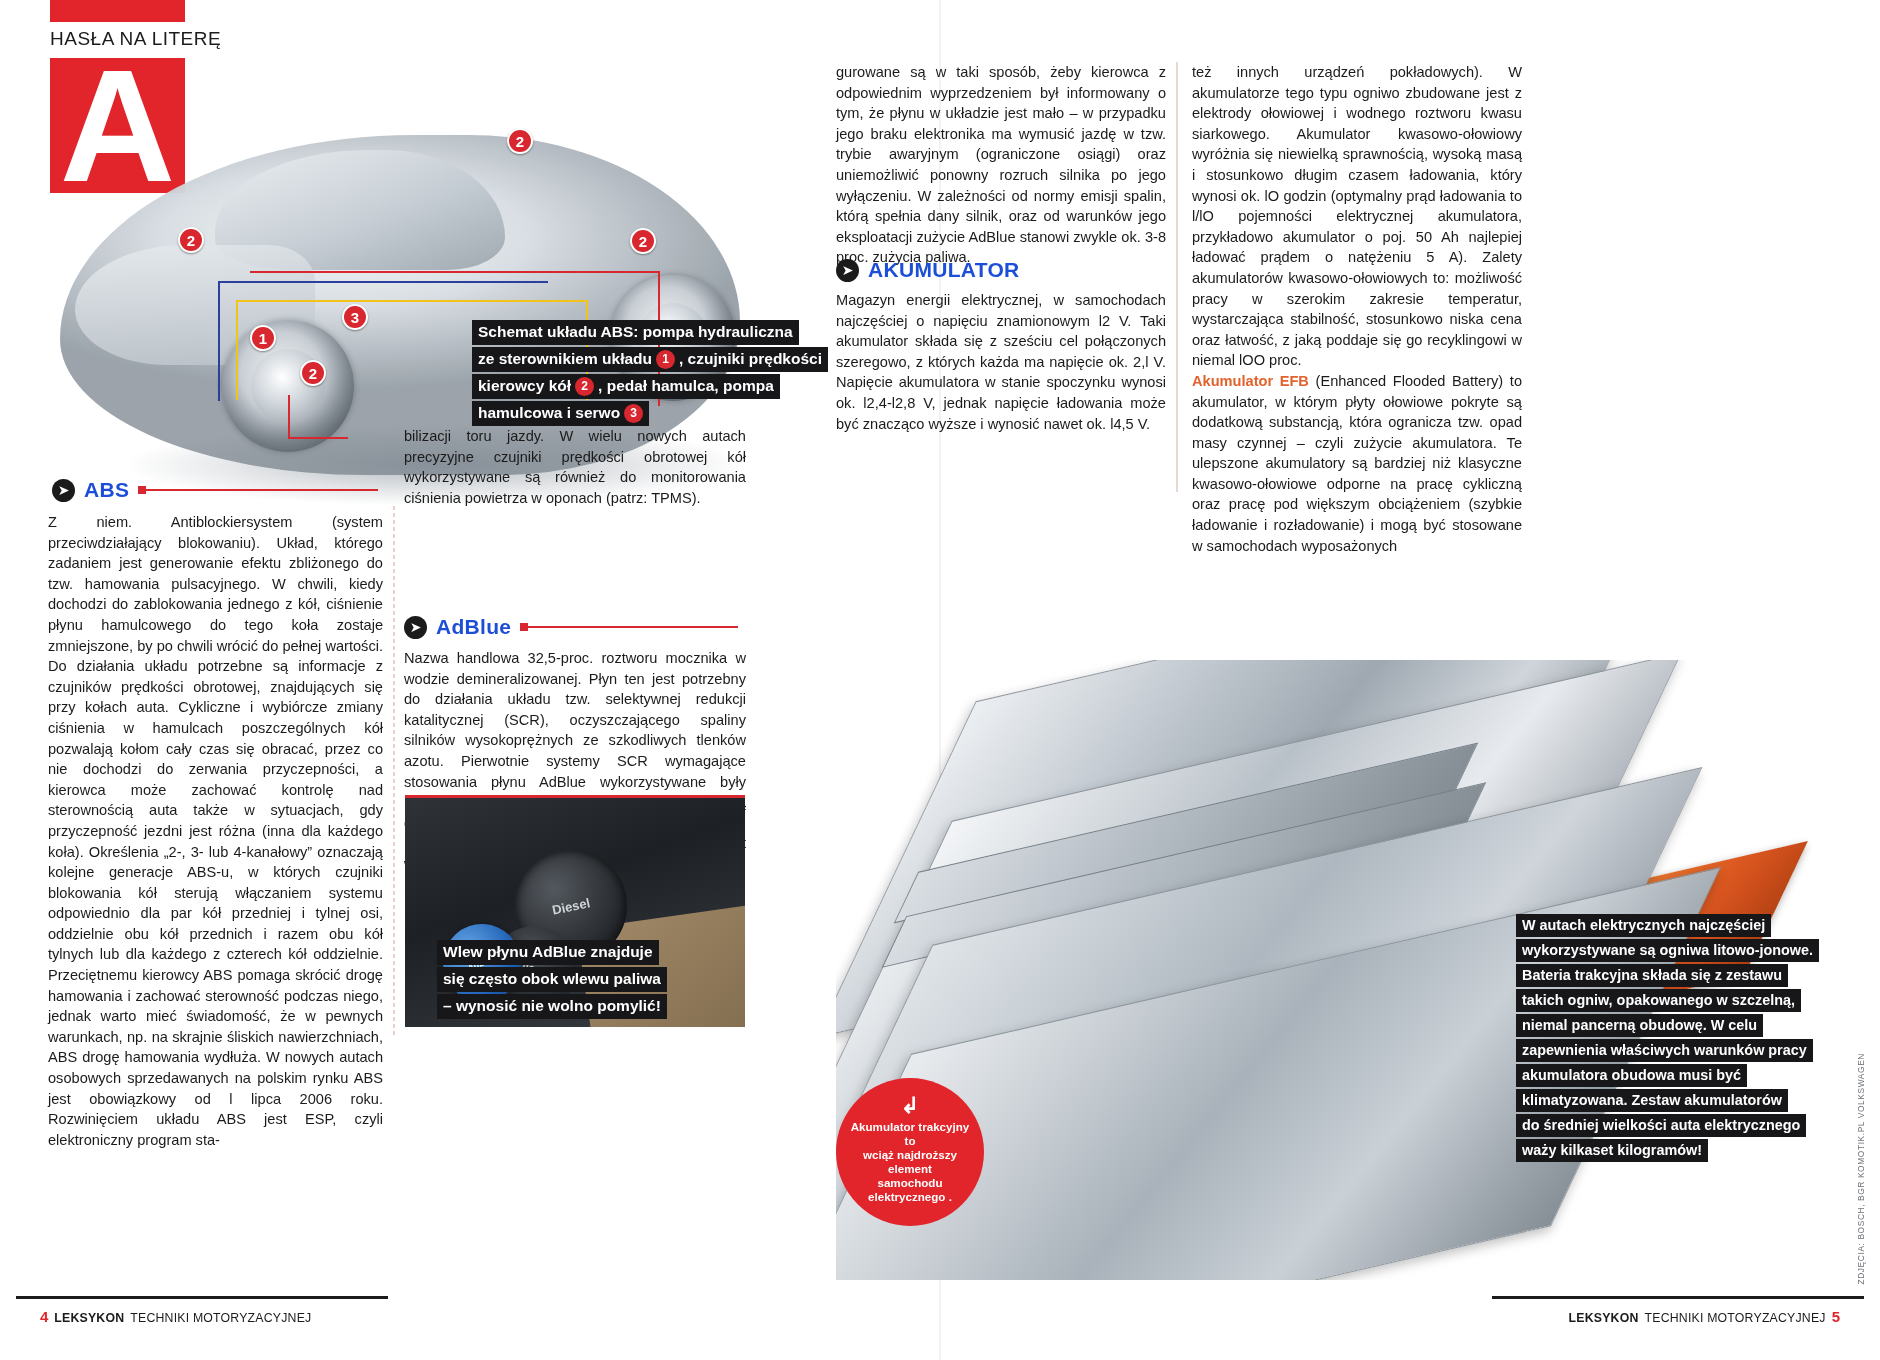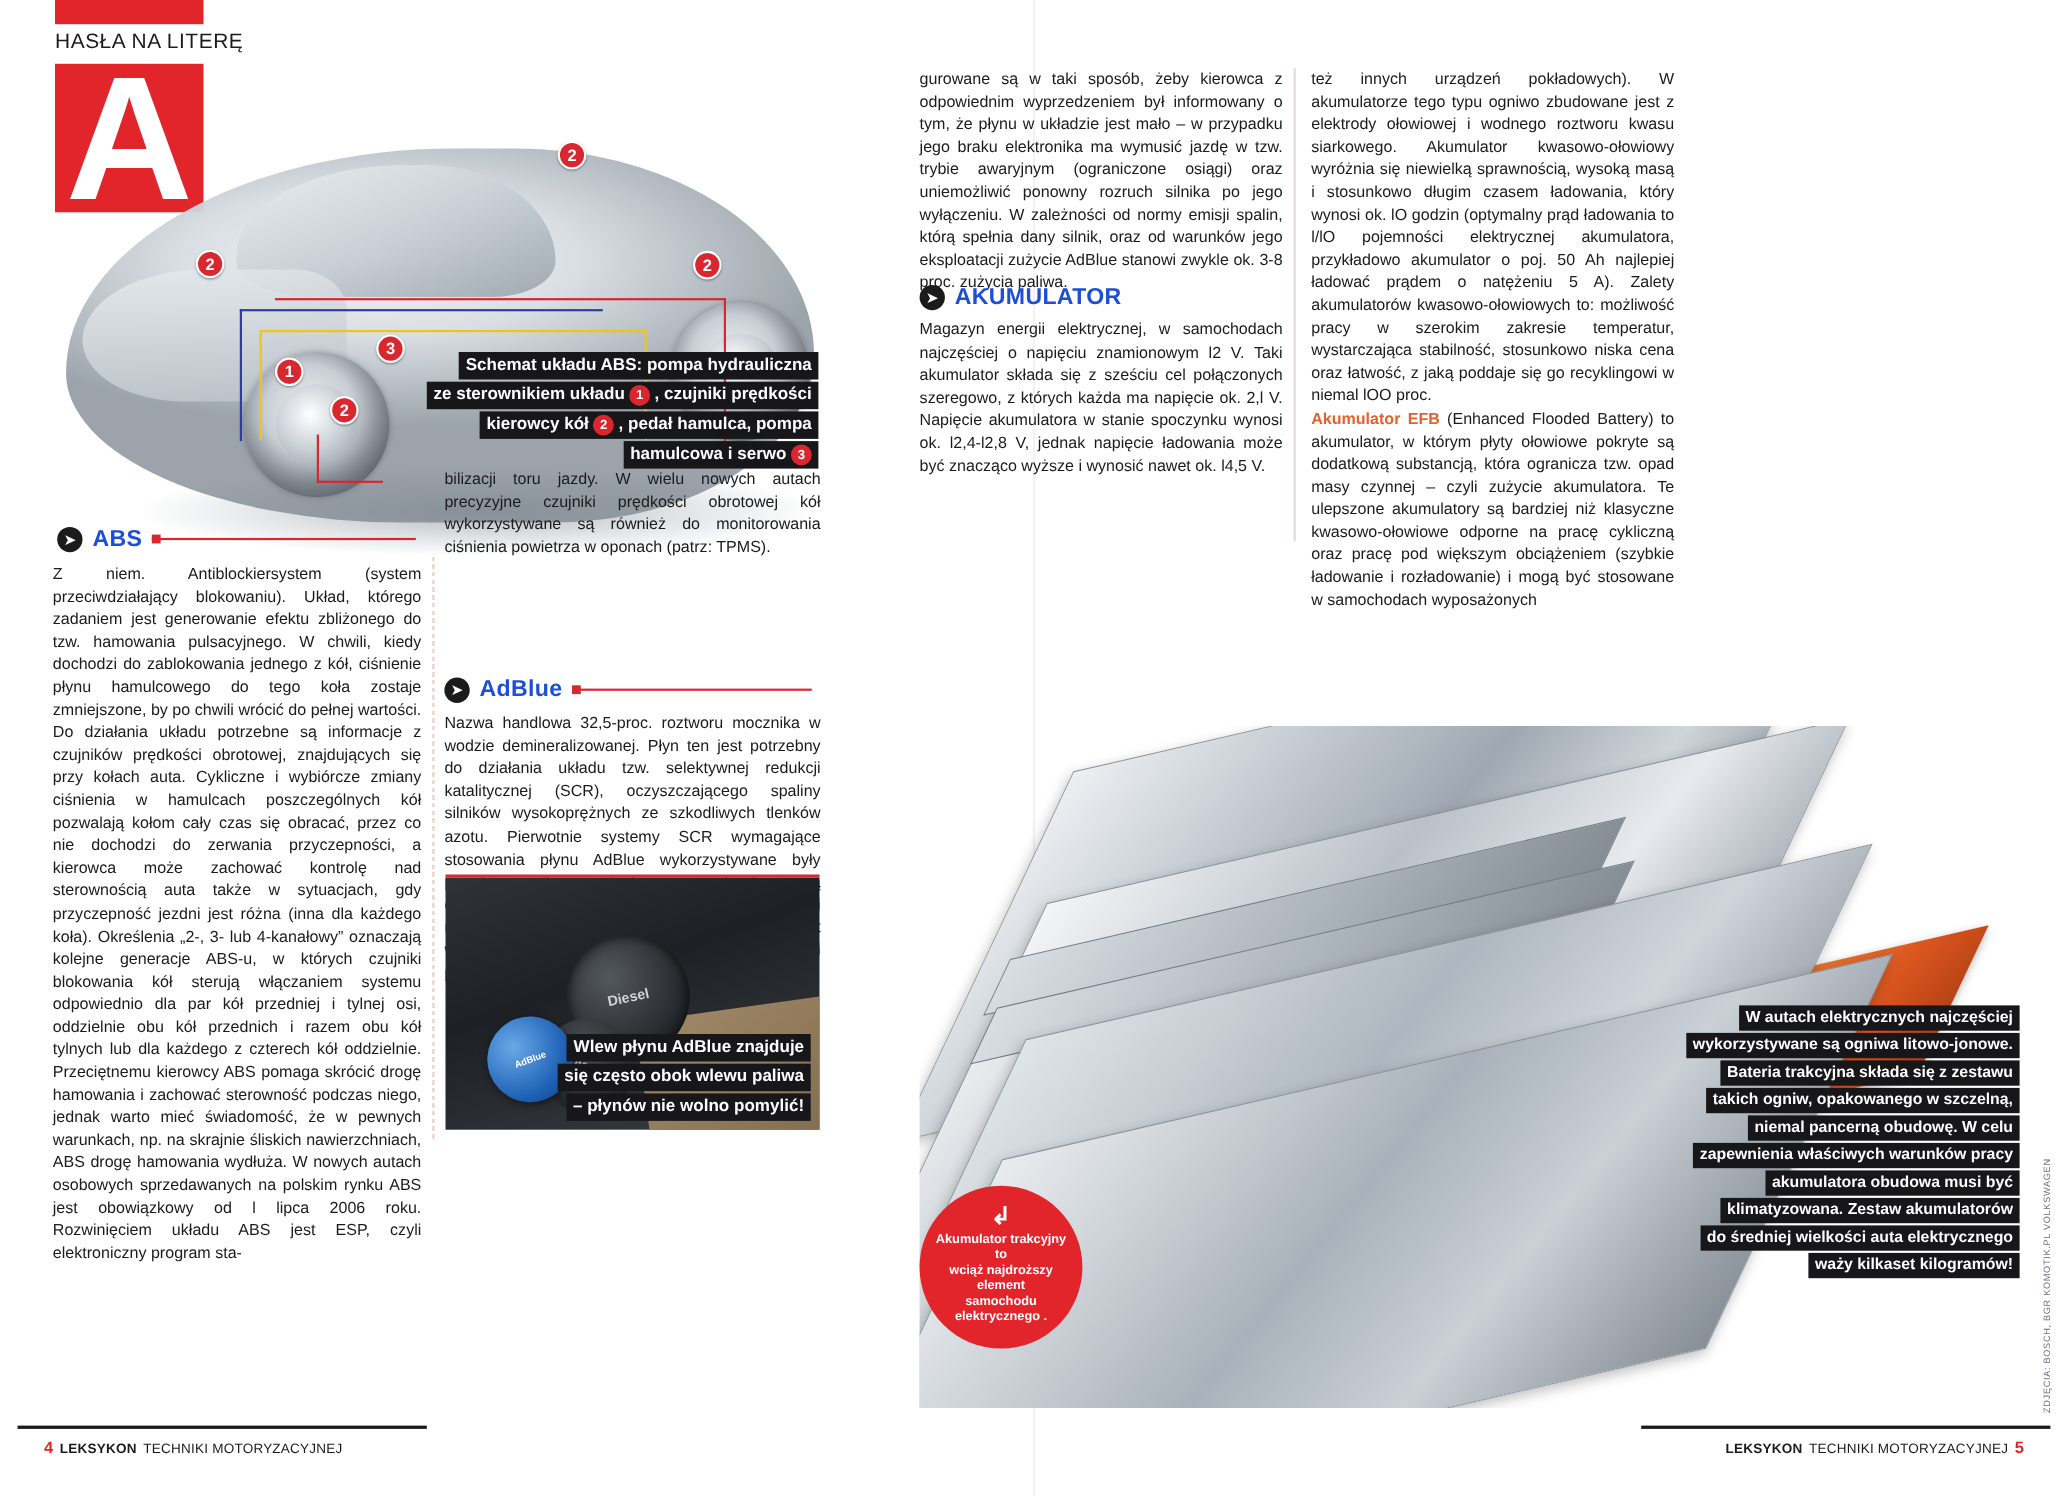--- a/index.html
+++ b/index.html
@@ -87,21 +87,21 @@
     background: #d8272e; color: #fff;
     font-size: 15px; font-weight: bold;
     display: flex; align-items: center; justify-content: center;
     border: 2px solid #fff;
     box-shadow: 0 1px 2px rgba(0,0,0,.4);
   }
 
   
   .cap-dark {
     position: absolute;
-    display: flex; flex-direction: column; align-items: flex-end;
+    display: flex; flex-direction: column; align-items: flex-start;
     gap: 2px;
   }
   .cap-dark .ln {
     background: #17171a; color: #fff;
     font-weight: bold; font-size: 15.5px; line-height: 20px;
     padding: 2px 6px 3px 6px;
     display: inline-flex; align-items: center; gap: 4px;
     white-space: nowrap;
   }
   .cap-dark .ln .chip {
@@ -343,21 +343,21 @@
   </div>
 
   <div class="adblue-photo">
     <div class="floor"></div>
     <div class="cap-diesel">Diesel</div>
     <div class="cap-diesel2">Diesel</div>
     <div class="cap-blue">AdBlue</div>
     <div class="cap-dark" id="adblue-caption">
       <div class="ln">Wlew płynu AdBlue znajduje</div>
       <div class="ln">się często obok wlewu paliwa</div>
-      <div class="ln">– płynów nie wolno pomylić!</div>
+      <div class="ln">– wynosić nie wolno pomylić!</div>
     </div>
   </div>
 
   <div class="footer-rule l"></div>
   <div class="foot l">
     <span class="pg">4</span>
     <span class="lex">LEKSYKON</span>
     <span class="sub">TECHNIKI MOTORYZACYJNEJ</span>
   </div>
 

